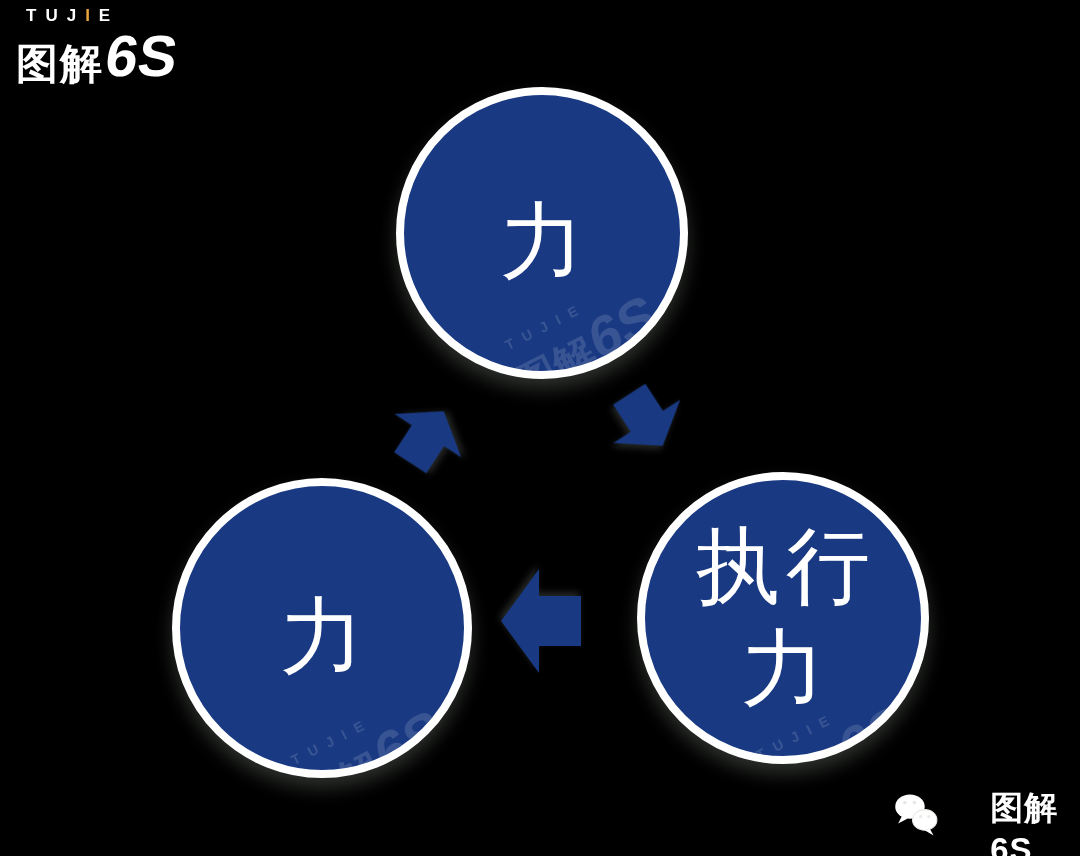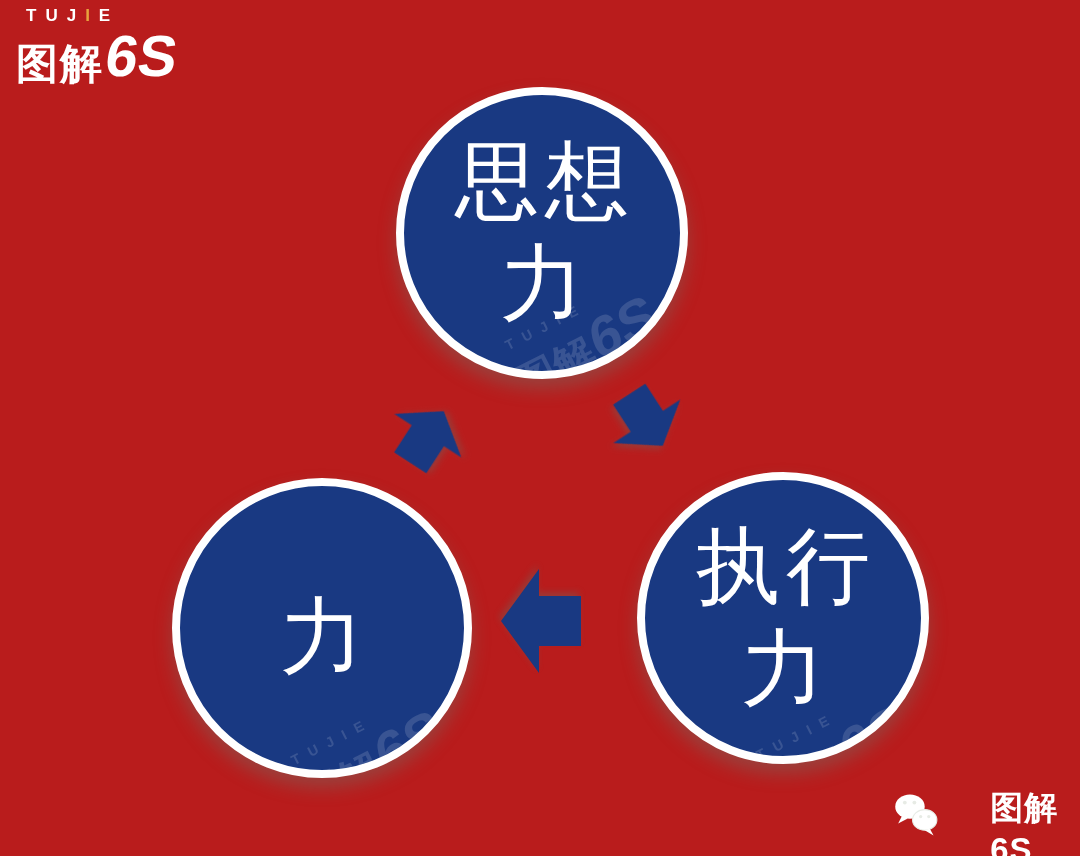--- a/index.html
+++ b/index.html
@@ -1,19 +1,19 @@
 <!DOCTYPE html>
 <html><head>
 <meta charset="utf-8">
 <style>
   * { margin:0; padding:0; box-sizing:border-box; }
   html,body { background:#cfd4ce; }
   .stage {
     position:relative; width:1080px; height:856px;
-    background:#b91c1c; overflow:hidden;
+    background:#000000; overflow:hidden;
     font-family:"Liberation Sans", sans-serif;
   }
 
   
   .brand { position:absolute; left:16px; top:6px; color:#ffffff; }
   .brand-top { font-size:17px; font-weight:bold; letter-spacing:9px; padding-left:10px; }
   .brand-top .accent { color:#e8a33d; }
   .brand-main { display:flex; align-items:flex-end; line-height:1; margin-top:1px; }
   .brand-cn { font-size:42px; font-weight:800; letter-spacing:2px; }
   .brand-6s { font-size:58px; font-weight:800; display:inline-block; transform:skewX(-8deg); margin-left:2px; }
@@ -67,21 +67,20 @@
 
   <div class="brand">
     <div class="brand-top"><span>TUJ</span><span class="accent">I</span><span>E</span></div>
     <div class="brand-main">
       <span class="brand-cn">图解</span>
       <span class="brand-6s">6S</span>
     </div>
   </div>
 
   <div class="circle circle-thinking">
-    <div class="c-line1">思想</div>
     <div class="c-line2">力</div>
     <div class="watermark wm-pos-thinking">
       <div class="wm-top">TUJIE</div>
       <div class="wm-main">
         <span class="wm-cn">图解</span>
         <span class="wm-suffix">6S</span>
       </div>
     </div>
   </div>
 

